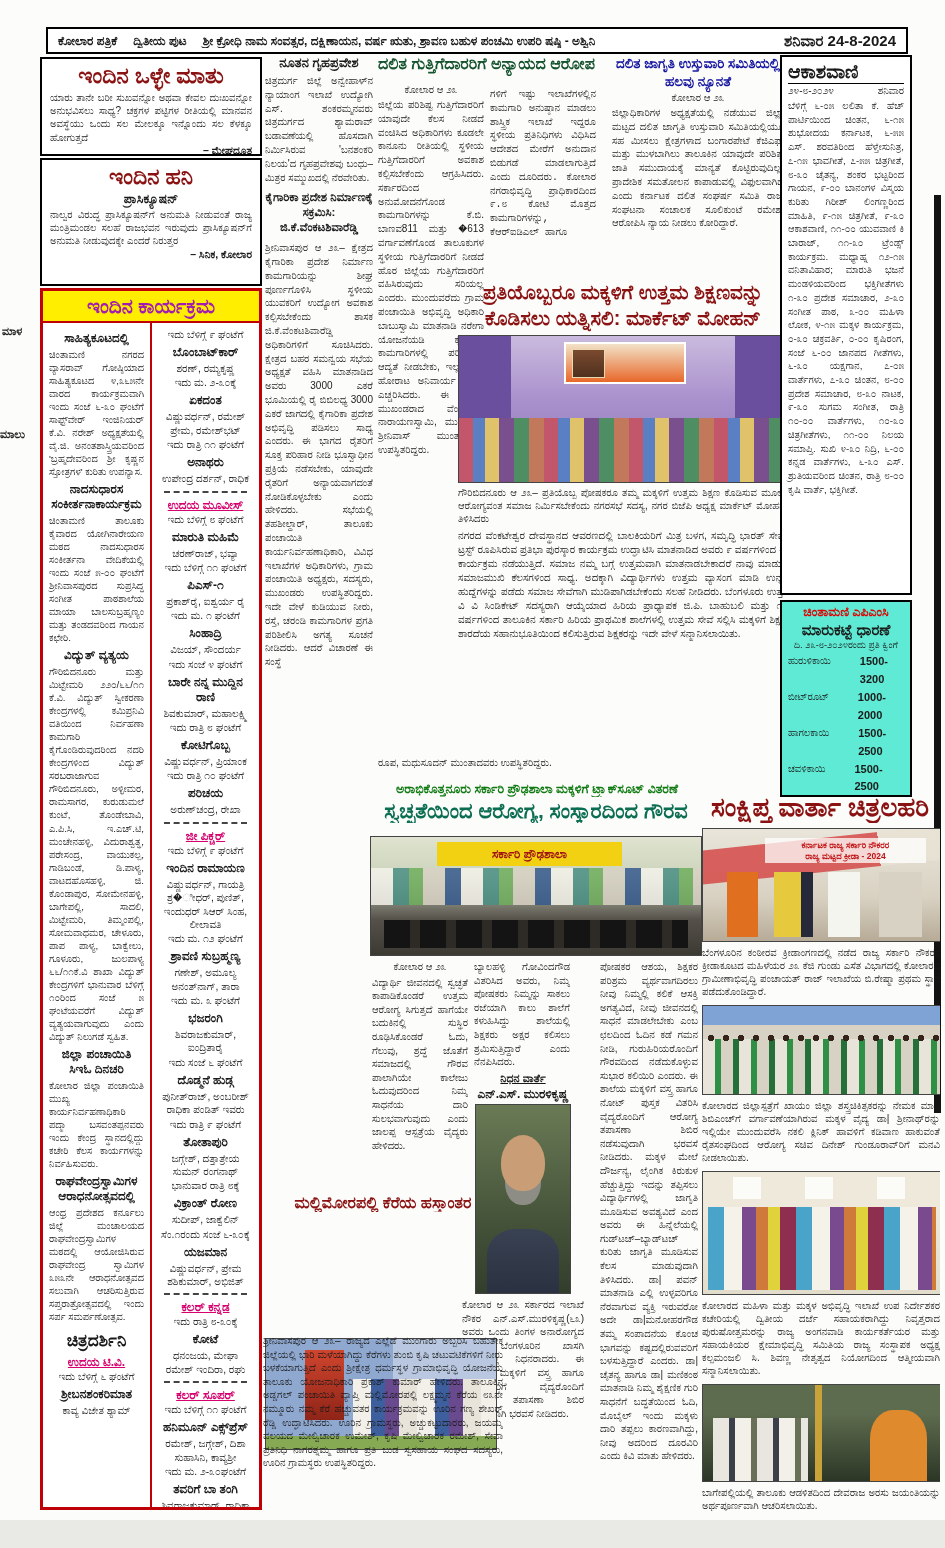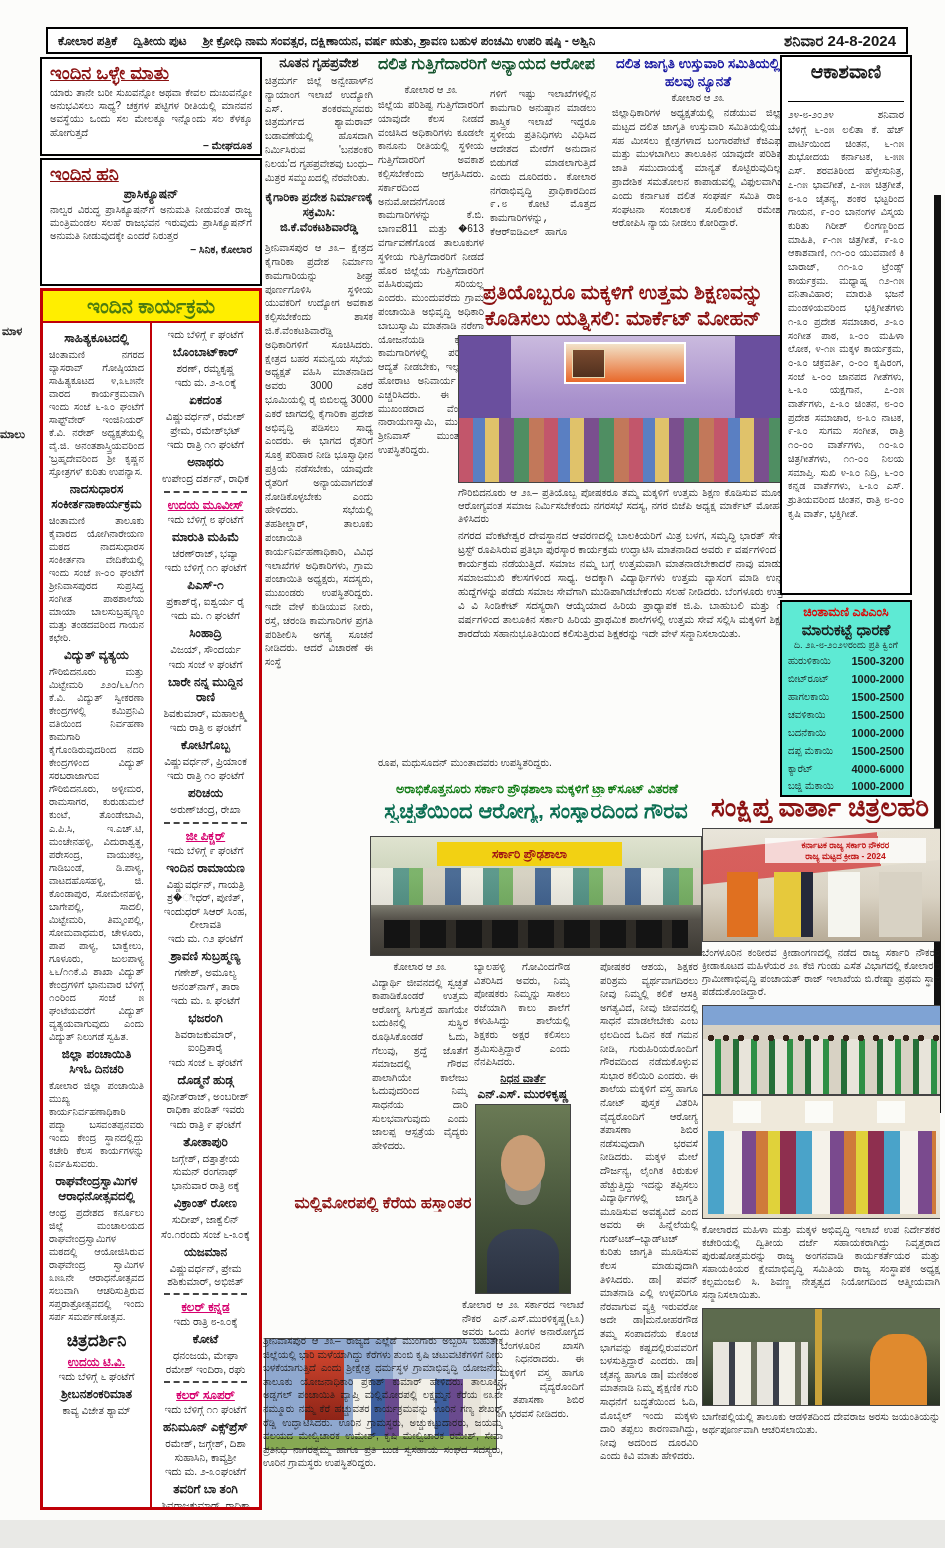--- a/index.html
+++ b/index.html
@@ -8,27 +8,27 @@
   .abs{position:absolute;box-sizing:border-box;}
   
   .header-bar{left:46px;top:27px;width:862px;height:27px;border:2px solid #000;background:#fff;
       display:flex;align-items:center;justify-content:space-between;padding:0 10px;}
   .hb-left{display:flex;gap:16px;font-weight:bold;font-size:12px;white-space:nowrap;overflow:hidden;}
   .hb-date{font-weight:bold;font-size:15px;white-space:nowrap;}
   
   .box{border:2px solid #000;background:#fff;padding:3px 8px;overflow:hidden;}
   .box-good{left:40px;top:57px;width:222px;height:99px;}
   .box-hani{left:40px;top:158px;width:222px;height:128px;}
-  .box-title{color:#8b1212;font-weight:bold;font-size:18px;text-align:left;margin:1px 0 2px;text-decoration:underline;}
+  .box-title{color:#8b1212;font-weight:bold;font-size:22px;text-align:center;margin:1px 0 2px;}
   .box-sub{font-weight:bold;font-size:12.5px;text-align:center;margin:1px 0;}
   .box-body{font-size:10px;text-align:justify;line-height:1.32;}
   .box-author{font-size:10.5px;font-weight:bold;text-align:right;}
   
   .program{left:40px;top:288px;width:222px;height:1222px;border:3px solid #c00007;background:#fff;overflow:hidden;}
-  .program-header{background:#ffee00;color:#4d7c0f;font-weight:bold;font-size:20px;text-align:center;
+  .program-header{background:#ffee00;color:#a21caf;font-weight:bold;font-size:20px;text-align:center;
       height:30px;line-height:30px;border-bottom:2px solid #c00007;}
   .program-cols{display:flex;height:1186px;}
   .pcol{flex:1;padding:4px 6px;overflow:hidden;}
   .pcol-left{border-right:2px solid #c00007;}
   .e-head{font-weight:bold;font-size:12px;text-align:center;margin:4px 0 2px;line-height:1.25;}
   .e-bighead{font-weight:bold;font-size:17px;text-align:center;margin:8px 0 3px;}
   .e-body{font-size:9.8px;text-align:justify;line-height:1.33;margin-bottom:3px;}
   .e-time{font-size:10.3px;text-align:center;margin:2px 0;}
   .e-cast{font-size:10.3px;text-align:center;margin:1px 0;line-height:1.3;}
   .e-channel{font-weight:bold;font-size:12px;text-align:center;color:#d6006e;text-decoration:underline;margin:4px 0 2px;}
@@ -59,28 +59,28 @@
   .sw-col3{left:600px;top:960px;width:98px;height:575px;}
   .obit{left:462px;top:1072px;width:122px;height:463px;overflow:hidden;}
   .obit-label{font-weight:bold;font-size:11px;text-align:center;text-decoration:underline;}
   .obit-name{font-weight:bold;font-size:12px;text-align:center;margin:2px 0 3px;}
   .obit-body{font-size:10px;text-align:justify;line-height:1.36;margin-top:4px;}
   
   .kere-title{left:263px;top:1194px;width:240px;color:#8b1212;font-weight:bold;font-size:16px;text-align:center;white-space:nowrap;overflow:hidden;}
   .kere-body{left:263px;top:1334px;width:240px;height:200px;font-size:10px;text-align:justify;line-height:1.36;overflow:hidden;}
   
   .radio{left:780px;top:55px;width:132px;height:540px;border:2px solid #000;background:#fff;padding:4px 6px;overflow:hidden;}
-  .radio-title{font-weight:bold;font-size:19px;text-align:center;border-bottom:1.5px solid #000;padding-bottom:18px;margin-bottom:7px;}
+  .radio-title{font-weight:bold;font-size:19px;border-bottom:1.5px solid #000;padding-bottom:0;margin-bottom:1px;}
   .radio-daterow{display:flex;justify-content:space-between;font-size:10px;margin-bottom:2px;}
   .radio-body{font-size:9.8px;text-align:justify;line-height:1.4;}
   .market{left:780px;top:600px;width:132px;height:197px;border:2px solid #000;background:#5eead4;padding:3px 6px;overflow:hidden;}
   .market-t1{color:#e00000;font-weight:bold;font-size:12.5px;text-align:center;}
   .market-t2{font-weight:bold;font-size:15px;text-align:center;margin:1px 0;}
   .market-date{font-size:9.3px;text-align:center;margin-bottom:2px;}
-  .market-row{display:flex;justify-content:space-between;font-size:10px;line-height:1.63;}
+  .market-row{display:flex;font-size:10px;line-height:1.63;gap:29px;}
   .market-row .price{font-weight:bold;font-size:11px;}
   .shorts-title{left:700px;top:792px;width:240px;color:#8b1212;font-weight:bold;font-size:26px;text-align:center;white-space:nowrap;overflow:hidden;}
   .shorts-items{left:702px;top:828px;width:238px;height:710px;overflow:hidden;}
   .shorts-caption{font-size:10px;text-align:justify;line-height:1.3;margin:4px 0 7px;}
   
   .ph{position:relative;overflow:hidden;border:1px solid #444;background:#bbb;}
   .sph{width:100%;}
   .sph-1{height:112px;} .sph-2{height:88px;} .sph-3{height:122px;} .sph-4{height:96px;}
   .photoTrack{left:370px;top:836px;width:332px;height:120px;}
   .photoKere{left:265px;top:1218px;width:232px;height:112px;}
@@ -376,20 +376,21 @@
         <div class="ph sph sph-1 p-award">
           <div class="sp-banner">
             <div>ಕರ್ನಾಟಕ ರಾಜ್ಯ ಸರ್ಕಾರಿ ನೌಕರರ</div>
             <div>ರಾಜ್ಯ ಮಟ್ಟದ ಕ್ರೀಡಾ - 2024</div>
           </div>
         </div>
         <div class="shorts-caption">ಬೆಂಗಳೂರಿನ ಕಂಠೀರವ ಕ್ರೀಡಾಂಗಣದಲ್ಲಿ ನಡೆದ ರಾಜ್ಯ ಸರ್ಕಾರಿ ನೌಕರರ ಕ್ರೀಡಾಕೂಟದ ಮಹಿಳೆಯರ ೨೩ ಕೆಜಿ ಗುಂಡು ಎಸೆತ ವಿಭಾಗದಲ್ಲಿ ಕೋಲಾರದ ಗ್ರಾಮೀಣಾಭಿವೃದ್ಧಿ ಪಂಚಾಯತ್ ರಾಜ್ ಇಲಾಖೆಯ ಬಿ.ರೇಷ್ಮಾ ಪ್ರಥಮ ಸ್ಥಾನ ಪಡೆದುಕೊಂಡಿದ್ದಾರೆ.</div>
       </div>
       <div class="shorts-item">
         <div class="ph sph sph-2 p-crowd"></div>
+        <div class="shorts-caption">ಕೋಲಾರದ ಜಿಲ್ಲಾಸ್ಪತ್ರೆಗೆ ಖಾಯಂ ಜಿಲ್ಲಾ ಶಸ್ತ್ರಚಿಕಿತ್ಸಕರನ್ನು ನೇಮಕ ಮಾಡಿ ಶಿಬಿಎಂಚ್‌ಗೆ ವರ್ಗಾವಣೆಯಾಗಿರುವ ಮಕ್ಕಳ ವೈದ್ಯ ಡಾ| ಶ್ರೀನಾಥ್‌ರನ್ನು ಇಲ್ಲಿಯೇ ಮುಂದುವರೆಸಿ ನಕಲಿ ಕ್ಲಿನಿಕ್ ಹಾವಳಿಗೆ ಕಡಿವಾಣ ಹಾಕುವಂತೆ ರೈತಸಂಘದಿಂದ ಆರೋಗ್ಯ ಸಚಿವ ದಿನೇಶ್ ಗುಂಡೂರಾವ್‌ರಿಗೆ ಮನವಿ ನೀಡಲಾಯಿತು.</div>
       </div>
       <div class="shorts-item">
         <div class="ph sph sph-3 p-indoor"></div>
         <div class="shorts-caption">ಕೋಲಾರದ ಮಹಿಳಾ ಮತ್ತು ಮಕ್ಕಳ ಅಭಿವೃದ್ಧಿ ಇಲಾಖೆ ಉಪ ನಿರ್ದೇಶಕರ ಕಚೇರಿಯಲ್ಲಿ ದ್ವಿತೀಯ ದರ್ಜೆ ಸಹಾಯಕರಾಗಿದ್ದು ನಿವೃತ್ತರಾದ ಪುರುಷೋತ್ತಮರನ್ನು ರಾಜ್ಯ ಅಂಗನವಾಡಿ ಕಾರ್ಯಕರ್ತೆಯರ ಮತ್ತು ಸಹಾಯಕಿಯರ ಕ್ಷೇಮಾಭಿವೃದ್ಧಿ ಸಮಿತಿಯ ರಾಜ್ಯ ಸಂಸ್ಥಾಪಕ ಅಧ್ಯಕ್ಷ ಕಲ್ಪಮಂಜಲಿ ಸಿ. ಶಿವಣ್ಣ ನೇತೃತ್ವದ ನಿಯೋಗದಿಂದ ಆತ್ಮೀಯವಾಗಿ ಸನ್ಮಾನಿಸಲಾಯಿತು.</div>
       </div>
       <div class="shorts-item">
         <div class="ph sph sph-4 p-lamp"></div>
         <div class="shorts-caption">ಬಾಗೇಪಲ್ಲಿಯಲ್ಲಿ ತಾಲೂಕು ಆಡಳಿತದಿಂದ ದೇವರಾಜ ಅರಸು ಜಯಂತಿಯನ್ನು ಅರ್ಥಪೂರ್ಣವಾಗಿ ಆಚರಿಸಲಾಯಿತು.</div>
       </div>
     </div>

